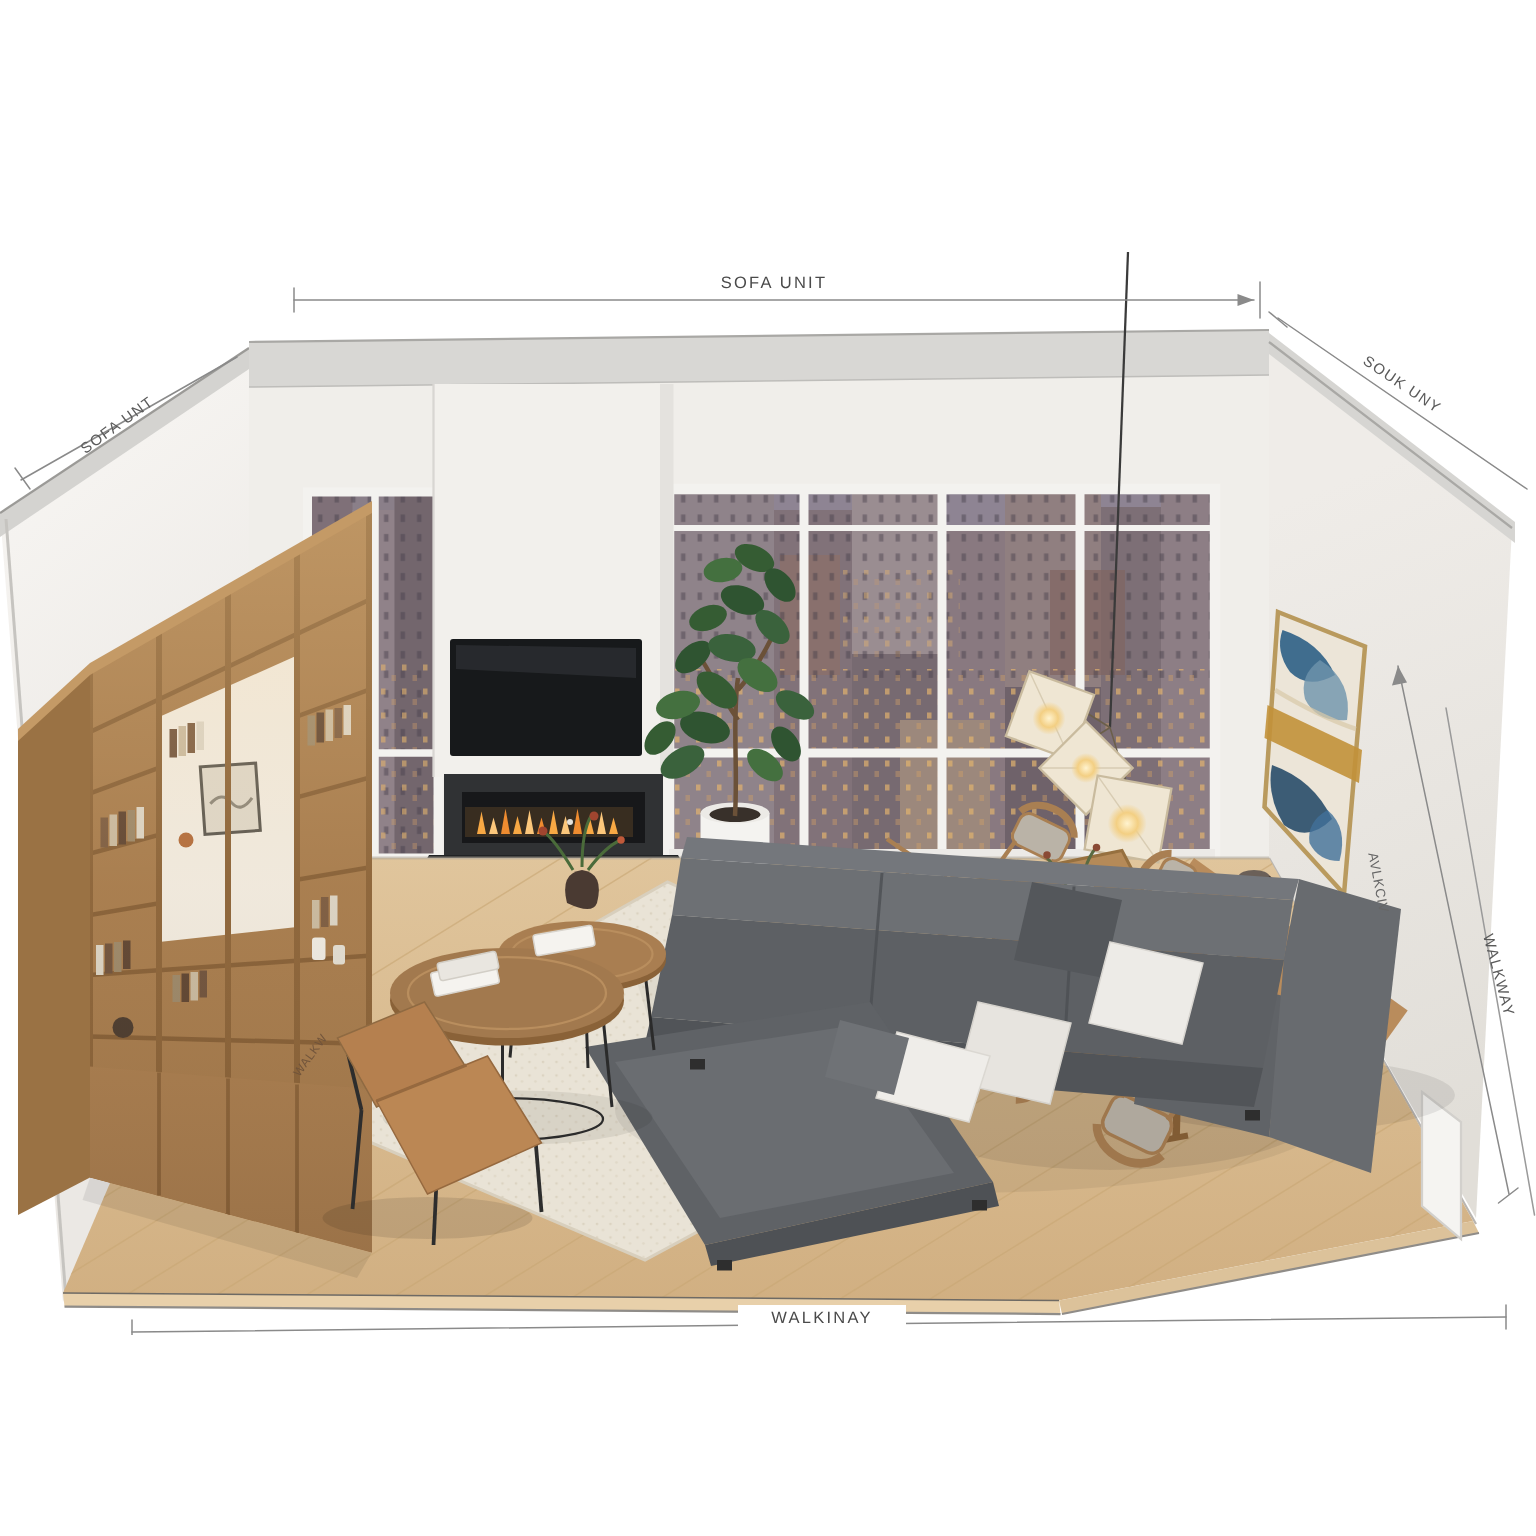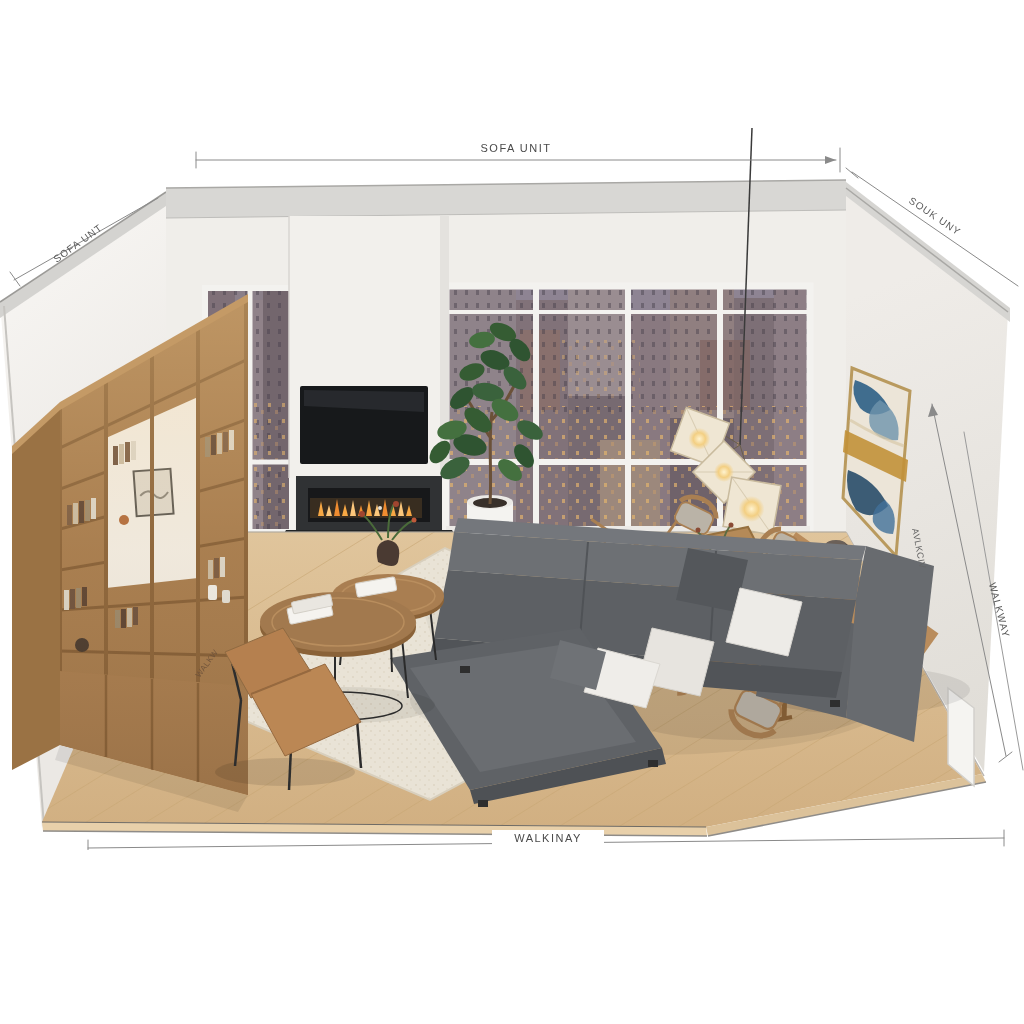--- a/index.html
+++ b/index.html
@@ -1,17 +1,17 @@
 <!DOCTYPE html>
 <html><head>
 <meta charset="utf-8">
 <style>
   html,body{margin:0;padding:0;background:#ffffff;}
   .stage{position:relative;width:1024px;height:850px;overflow:hidden;
-         font-family:"Liberation Sans",sans-serif;}
+         font-family:"Liberation Sans",sans-serif;margin-top:40px;}
   svg{display:block;}
   text{font-family:"Liberation Sans",sans-serif;fill:#4d4d4d;}
   .dim-label{font-size:11px;letter-spacing:1.5px;fill:#4a4a4a;}
   .dim-label-sm{font-size:10px;letter-spacing:1px;fill:#5a5a5a;}
   .dim-label-xs{font-size:9px;letter-spacing:.5px;fill:#666;}
   .floor-note{font-size:8px;letter-spacing:.5px;fill:#6e523a;opacity:.9;}
 </style>
 </head>
 <body>
 

